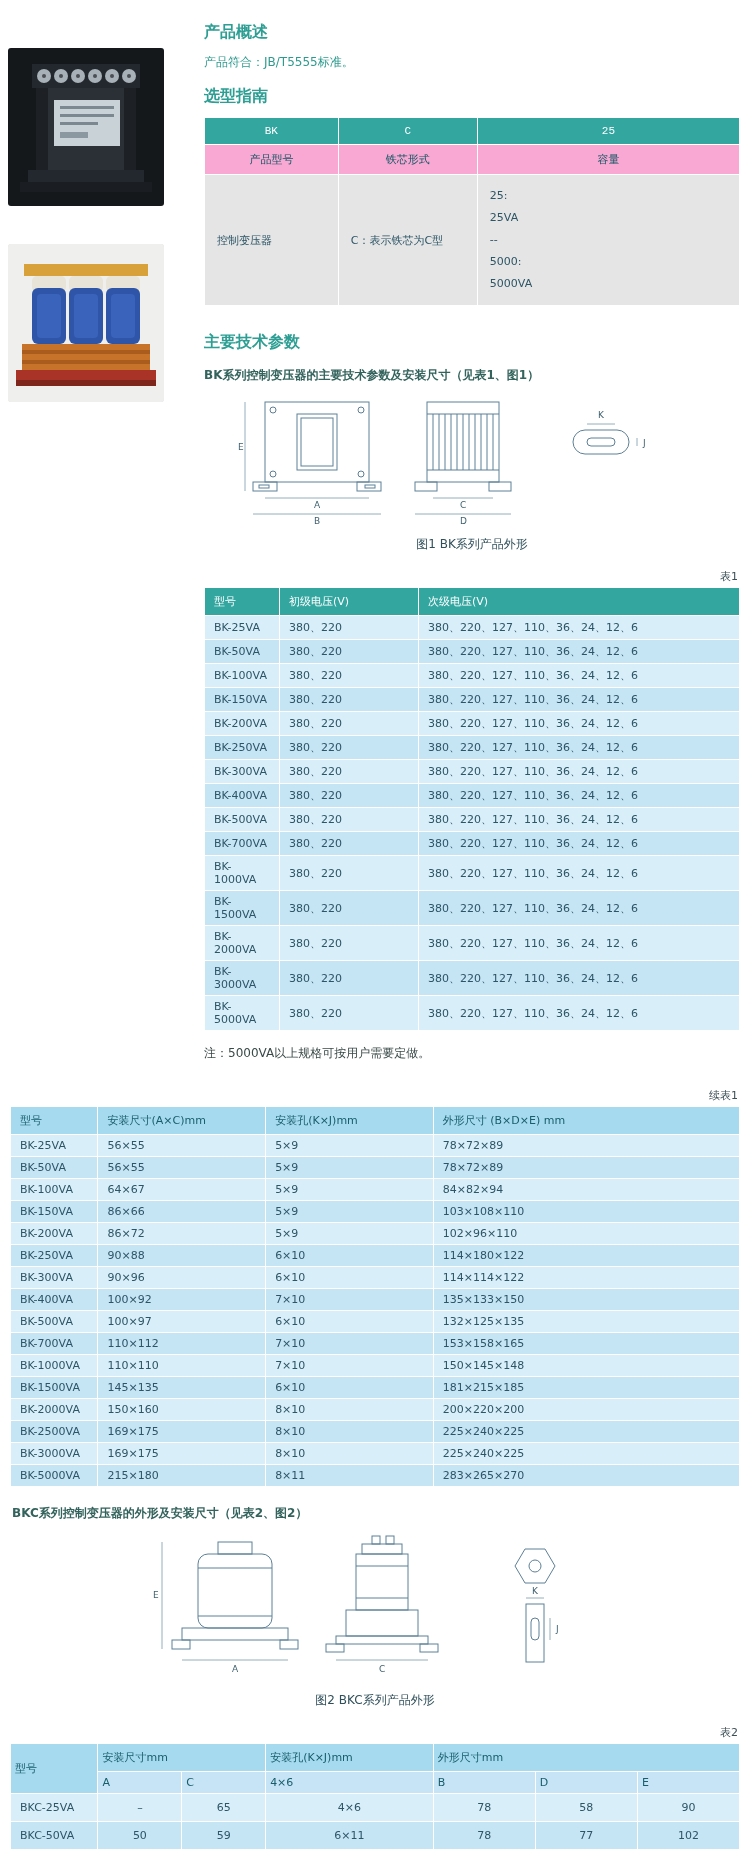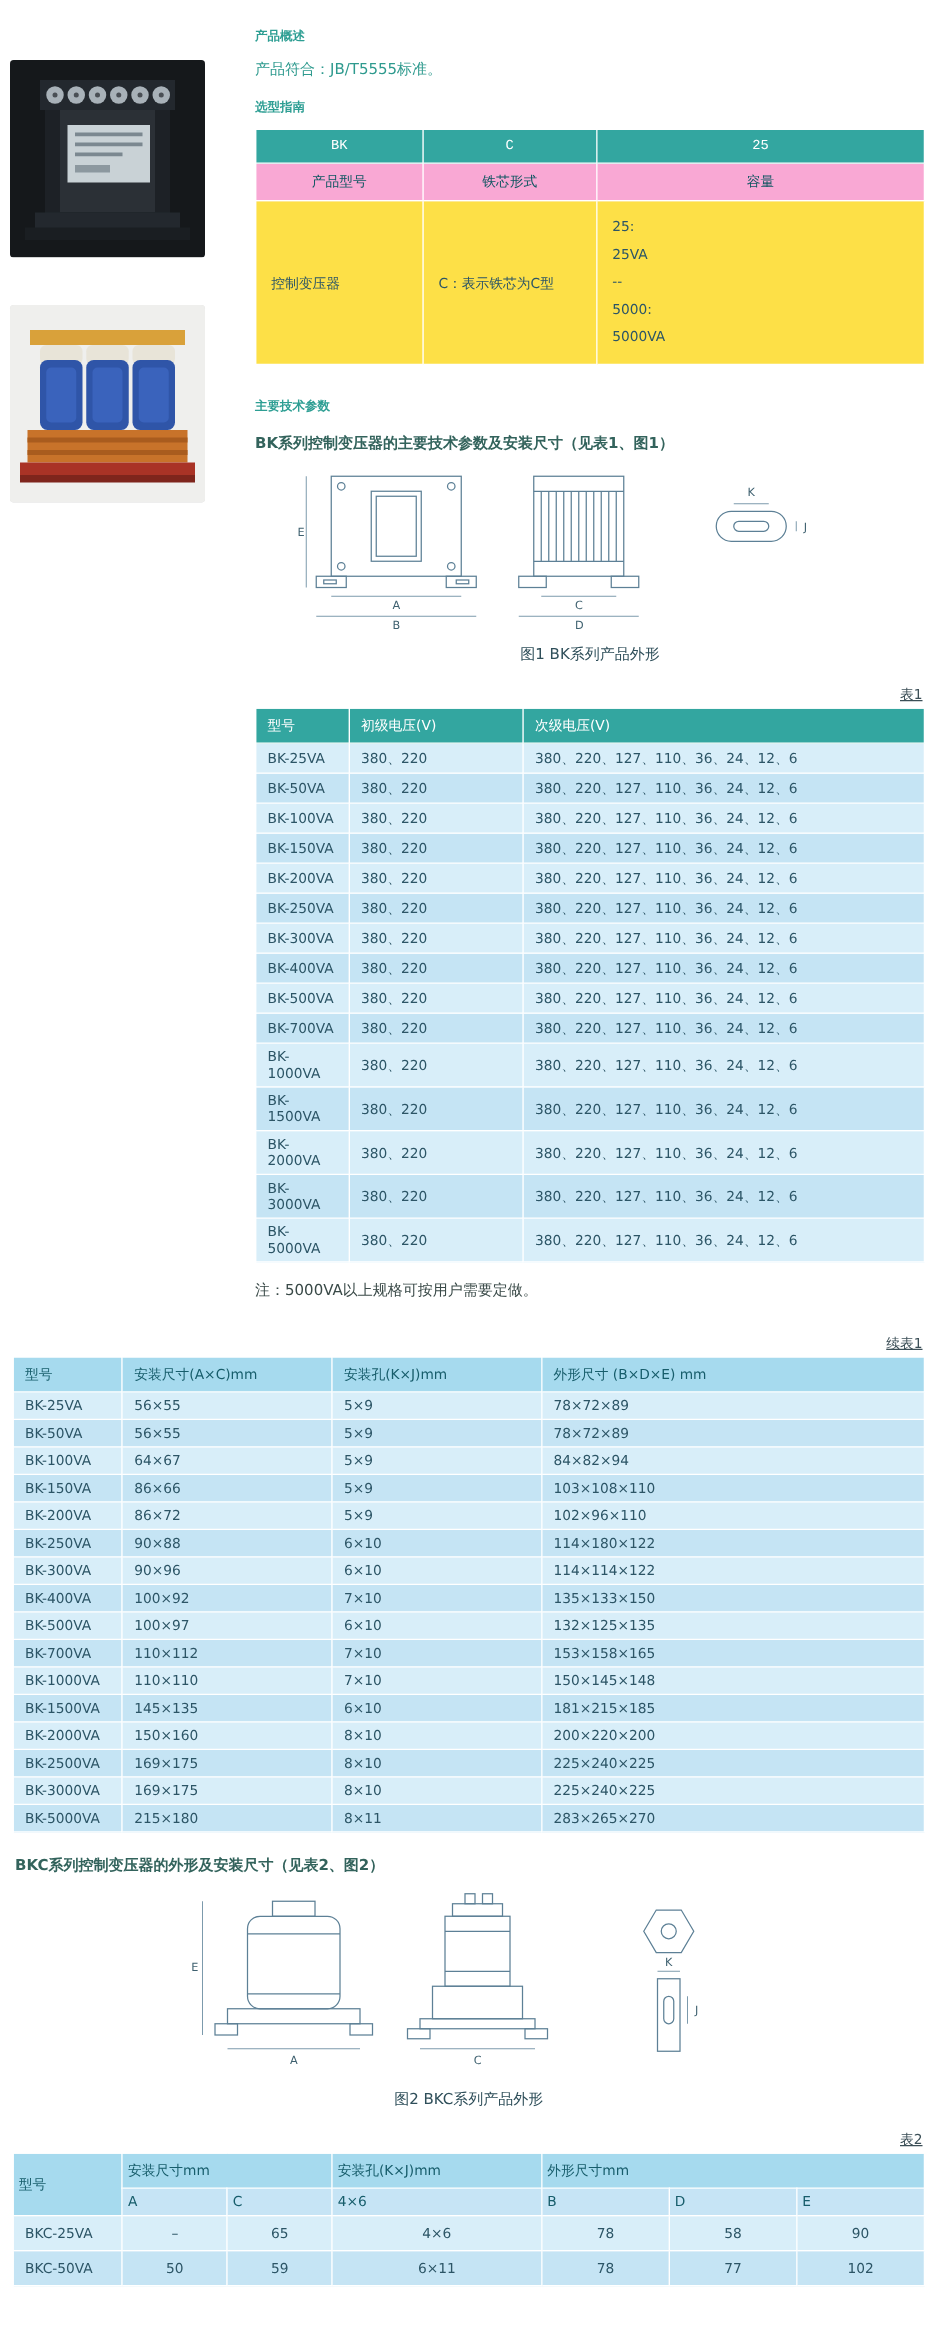--- a/index.html
+++ b/index.html
@@ -14,35 +14,35 @@
   }
   *{box-sizing:border-box;}
   body{margin:0;background:#ffffff;font-family:"DejaVu Sans","Liberation Sans",sans-serif;}
   .page{width:750px;min-height:1866px;margin:0 auto;background:#fff;padding:8px 0 34px;}
   .top{display:flex;align-items:flex-start;padding-left:8px;}
   .photo-col{width:164px;flex:none;padding-top:40px;}
   .photo{width:156px;height:158px;border-radius:3px;overflow:hidden;margin-bottom:38px;background:#ddd;}
   .photo svg{display:block;}
   .main-col{flex:1;padding:0 10px 0 32px;}
 
-  .sec-heading{font-size:10px;font-weight:bold;color:var(--accent);margin:14px 0 10px;}
+  .sec-heading{font-size:16px;font-weight:bold;color:var(--accent);margin:14px 0 10px;}
   .body-text{font-size:12px;line-height:1.6;color:var(--body-text);margin:0 0 3px;}
   .intro-text{font-size:12px;color:#33635C;margin:14px 0 6px;font-weight:bold;}
 
   table{border-collapse:collapse;width:100%;}
   td,th{border:1px solid #fff;font-size:11px;color:var(--cell-text);}
 
   .sel-table{margin-top:6px;}
   .sel-table td{padding:7px 10px;}
   .sel-r1 td{background:var(--table-header-bg);color:#fff;text-align:center;font-family:Liberation Mono, monospace;}
   .sel-r2 td{background:#f9a8d4;color:#0F5661;text-align:center;}
-  .sel-r3 td{background:#fde047;vertical-align:middle;padding:10px 12px;margin-top:33px;}
+  .sel-r3 td{background:#e5e5e5;vertical-align:middle;padding:10px 12px;margin-top:33px;}
   .sel-r3 .pre{white-space:pre-line;line-height:2.0;}
 
-  .table-tag{text-align:right;font-size:11px;color:#3C4F57;margin:16px 2px 3px 0;text-decoration:underline;}
+  .table-tag{text-align:right;font-size:11px;color:#3C4F57;margin:16px 2px 3px 0;}
 
   .data-table thead th{background:var(--table-header-bg);color:#fff;font-weight:normal;text-align:left;padding:6px 9px;}
   .data-table td{padding:4px 9px;}
   .data-table tbody tr:nth-child(odd) td{background:var(--row-a);}
   .data-table tbody tr:nth-child(even) td{background:var(--row-b);}
 
   .tbl-cont thead th{background:var(--subhead-bg);color:var(--subhead-text);}
 
   .tbl-bkc th,.tbl-bkc td{text-align:center;}
   .tbl-bkc td:first-child,.tbl-bkc th.model{text-align:left;padding-left:9px;}

